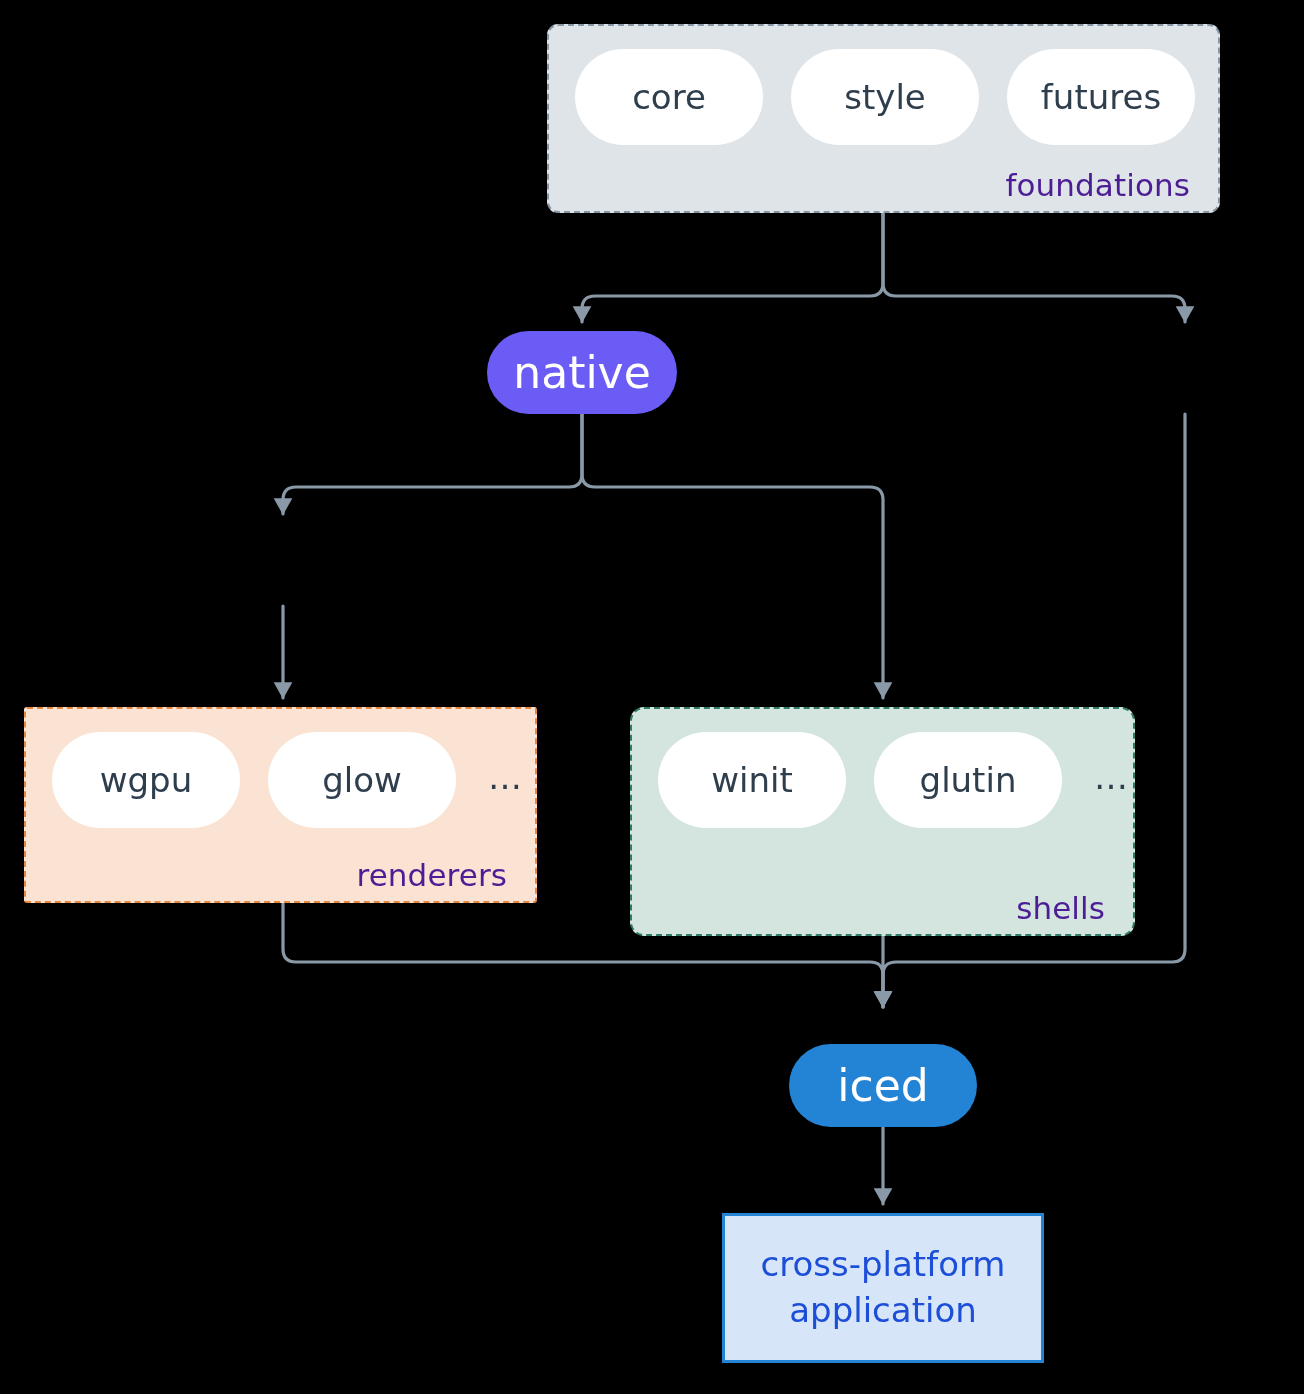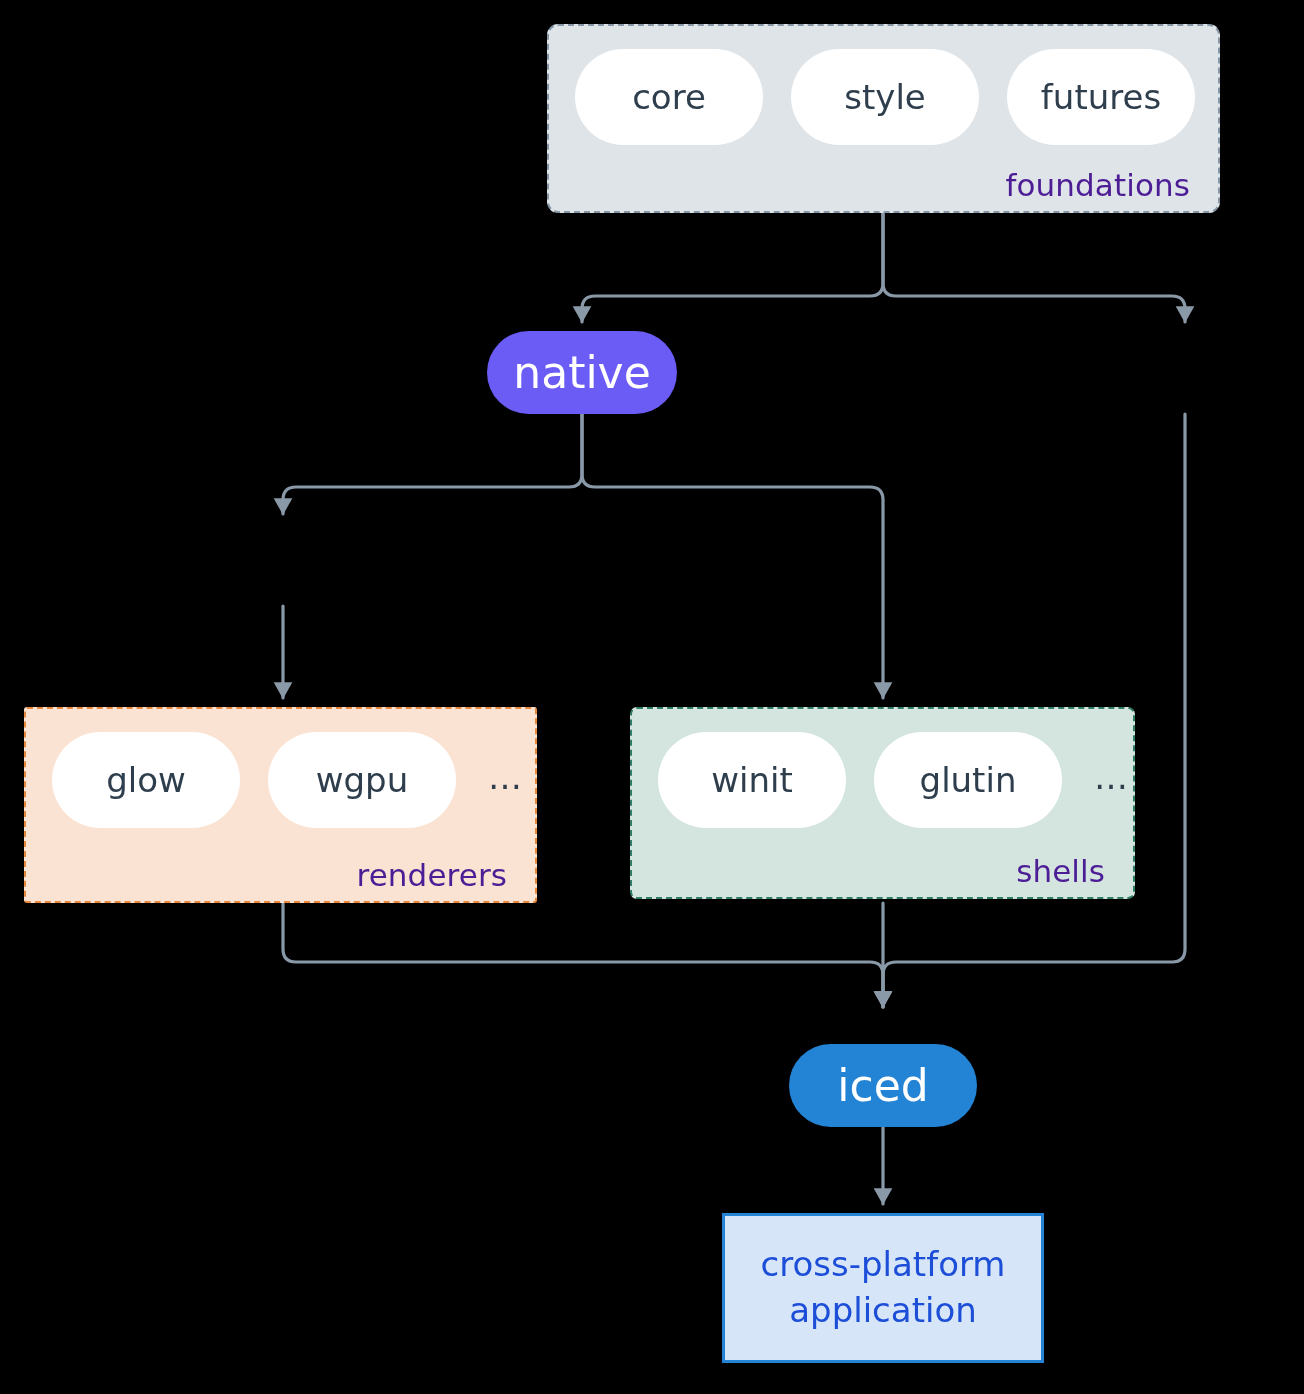--- a/index.html
+++ b/index.html
@@ -71,24 +71,24 @@
     background: #fbe3d4;
     border: 2px dashed #e8883c;
     border-radius: 3px;
   }
   #group-renderers .group-row { left: 26px; top: 23px; gap: 28px; }
 
   #group-shells {
     left: 630px;
     top: 707px;
     width: 505px;
-    height: 192px;
+    height: 229px;
     background: #d4e5df;
     border: 2px dashed #2f7d68;
-    border-radius: 7px;
+    border-radius: 14px;
   }
   #group-shells .group-row { left: 26px; top: 23px; gap: 28px; }
 
   
   .pill-white {
     display: flex;
     align-items: center;
     justify-content: center;
     height: 96px;
     min-width: 188px;
@@ -207,22 +207,22 @@
       <div class="group-row">
         <div class="pill-white">core</div>
         <div class="pill-white">style</div>
         <div class="pill-white">futures</div>
       </div>
       <div class="group-label">foundations</div>
     </div>
 
     <div class="group" id="group-renderers">
       <div class="group-row">
+        <div class="pill-white">wgpu</div>
         <div class="pill-white">glow</div>
-        <div class="pill-white">wgpu</div>
         <div class="ellipsis">…</div>
       </div>
       <div class="group-label">renderers</div>
     </div>
 
     <div class="group" id="group-shells">
       <div class="group-row">
         <div class="pill-white">winit</div>
         <div class="pill-white">glutin</div>
         <div class="ellipsis">…</div>

